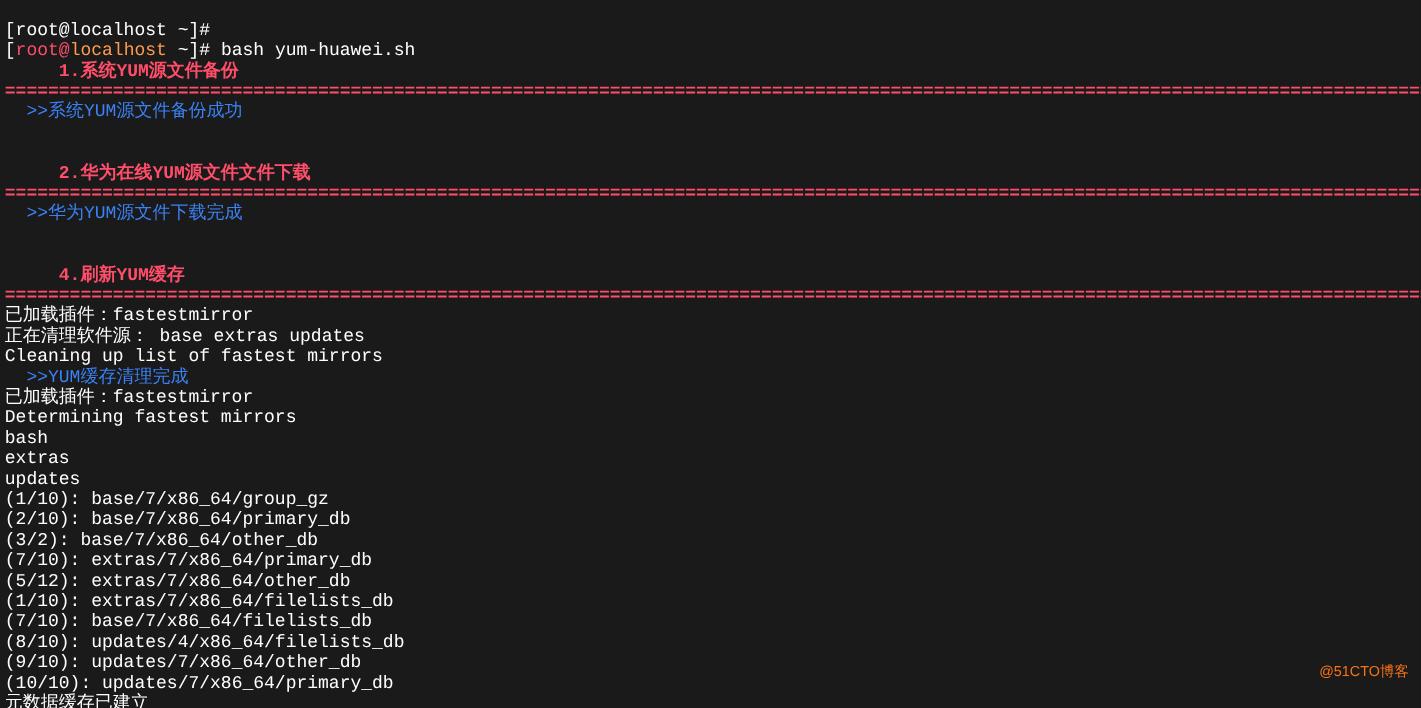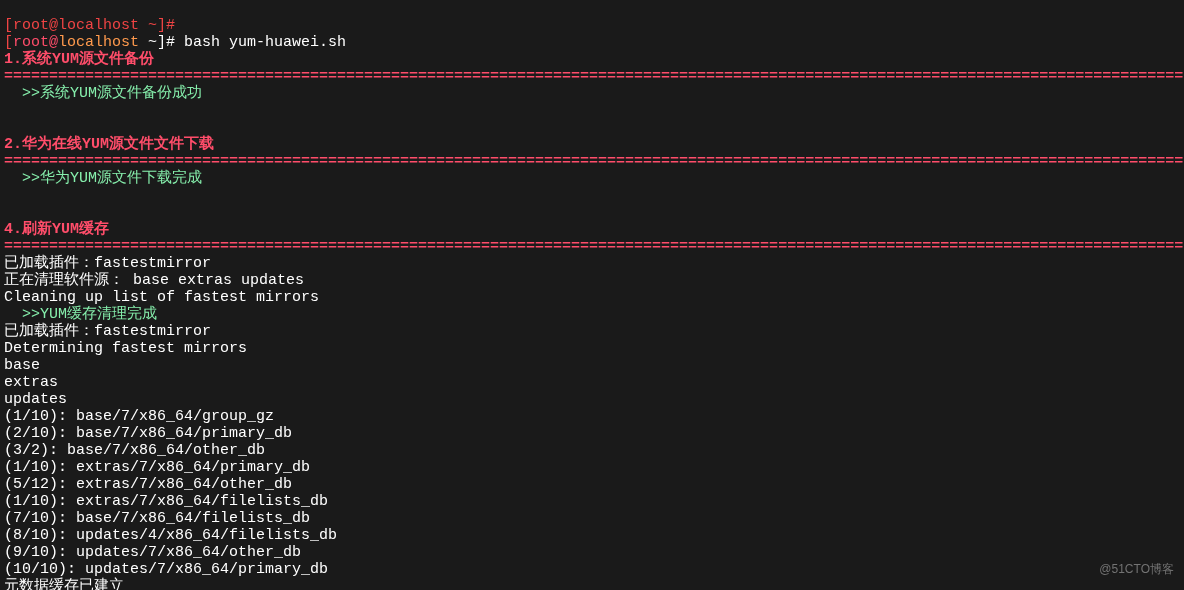--- a/index.html
+++ b/index.html
@@ -11,38 +11,38 @@
     overflow: hidden;
   }
   .terminal {
     font-family: "Consolas", "Courier New", monospace;
     font-size: 15px;
     line-height: 17px;
     color: #ffffff;
     white-space: pre;
     padding: 0 4px;
   }
-  .prompt-bracket { color: #ef4444; }
+  .prompt-bracket { color: #ffffff; }
   .prompt-user { color: #ff4d6a; margin-top: 40px; }
   .prompt-at { color: #ff4d6a; }
   .prompt-host { color: #ff9a4d; }
   .prompt-path { color: #ffffff; }
   .prompt-hash { color: #ffffff; }
   .cmd { color: #ffffff; }
-  .section-red { color: #ff4d6a; font-weight: bold; }
+  .section-red { color: #ff4d6a; font-weight: bold; margin-left: 45px; }
   .divider { color: #ff4d6a; font-weight: bold; }
-  .success { color: #86efac; }
+  .success { color: #3b82f6; }
   .text-white { color: #ffffff; }
   .watermark {
     position: absolute;
     right: 10px;
-    bottom: 12px;
+    bottom: 22px;
     font-family: sans-serif;
     font-size: 12px;
-    color: #737373;
+    color: #f97316;
   }
 </style>
 </head>
 <body>
 
 <div class="terminal">
 <span class="prompt-bracket"><span>[root@localhost ~]#</span></span>
 <span><span class="prompt-bracket">[</span><span class="prompt-user">root</span><span class="prompt-at">@</span><span class="prompt-host">localhost</span><span class="prompt-path"> ~</span><span class="prompt-hash">]# </span><span class="cmd">bash yum-huawei.sh</span></span>
 <span class="section-red">1.系统YUM源文件备份</span>
 <span class="divider">====================================================================================================================================</span>
@@ -55,27 +55,27 @@
 <span> </span>
 <span> </span>
 <span class="section-red">4.刷新YUM缓存</span>
 <span class="divider">====================================================================================================================================</span>
 <span class="text-white">已加载插件：fastestmirror</span>
 <span class="text-white">正在清理软件源： base extras updates</span>
 <span class="text-white">Cleaning up list of fastest mirrors</span>
 <span class="success">  &gt;&gt;YUM缓存清理完成</span>
 <span class="text-white">已加载插件：fastestmirror</span>
 <span class="text-white">Determining fastest mirrors</span>
-<span class="text-white">base</span>
+<span class="text-white">bash</span>
 <span class="text-white">extras</span>
 <span class="text-white">updates</span>
 <span class="text-white">(1/10): base/7/x86_64/group_gz</span>
 <span class="text-white">(2/10): base/7/x86_64/primary_db</span>
 <span class="text-white">(3/2): base/7/x86_64/other_db</span>
-<span class="text-white">(1/10): extras/7/x86_64/primary_db</span>
+<span class="text-white">(7/10): extras/7/x86_64/primary_db</span>
 <span class="text-white">(5/12): extras/7/x86_64/other_db</span>
 <span class="text-white">(1/10): extras/7/x86_64/filelists_db</span>
 <span class="text-white">(7/10): base/7/x86_64/filelists_db</span>
 <span class="text-white">(8/10): updates/4/x86_64/filelists_db</span>
 <span class="text-white">(9/10): updates/7/x86_64/other_db</span>
 <span class="text-white">(10/10): updates/7/x86_64/primary_db</span>
 <span class="text-white">元数据缓存已建立</span>
 
 
 </div>

